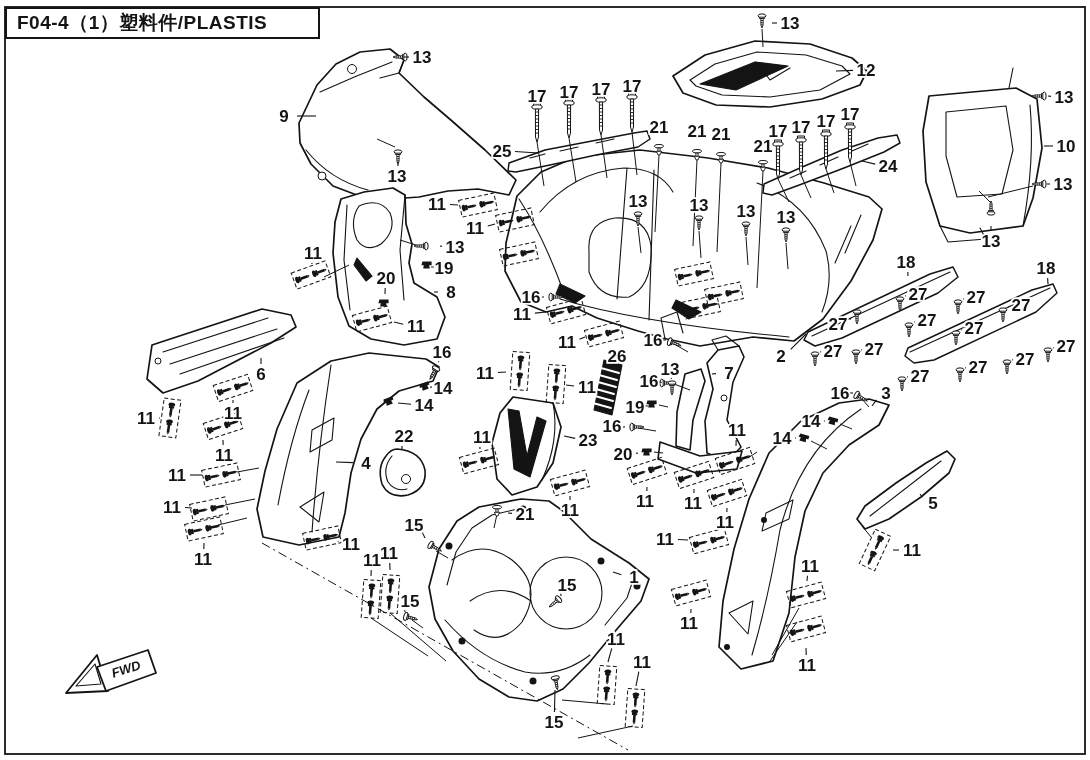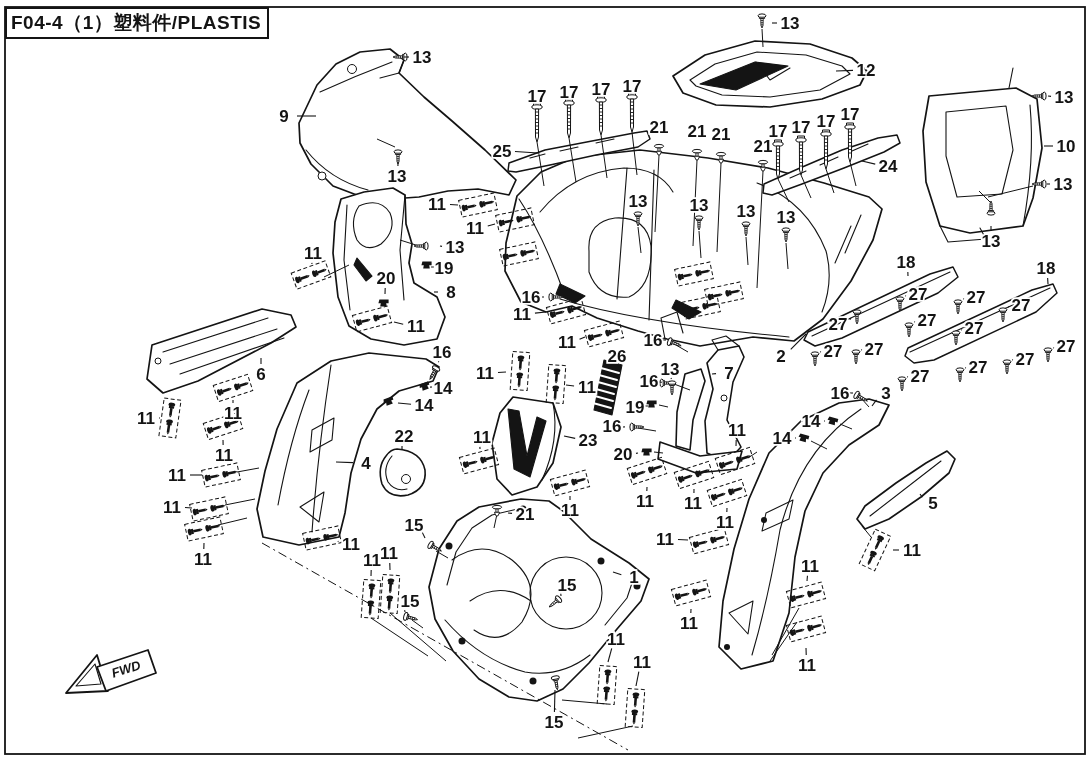--- a/index.html
+++ b/index.html
@@ -1,20 +1,20 @@
 <!DOCTYPE html>
 <html><head>
 <meta charset="utf-8">
 <style>
   html,body{margin:0;padding:0;background:#fff;}
   #stage{position:relative;width:1090px;height:760px;background:#fff;overflow:hidden;
          font-family:"Liberation Sans",sans-serif;}
-  #titlebox{position:absolute;left:5px;top:7px;width:264px;height:32px;box-sizing:border-box;
+  #titlebox{position:absolute;left:5px;top:7px;width:315px;height:32px;box-sizing:border-box;
             border:2px solid #141414;background:#fff;display:flex;align-items:center;
-            padding-left:4px;font-size:19px;font-weight:bold;color:#141414;letter-spacing:0.5px;
+            padding-left:10px;font-size:19px;font-weight:bold;color:#141414;letter-spacing:0.5px;
             z-index:5;}
   svg{position:absolute;left:0;top:0;}
 </style>
 </head>
 <body>
 
 <div id="stage">
   <div id="titlebox">
     <span>F04-4（1）塑料件/PLASTIS</span>
   </div>

